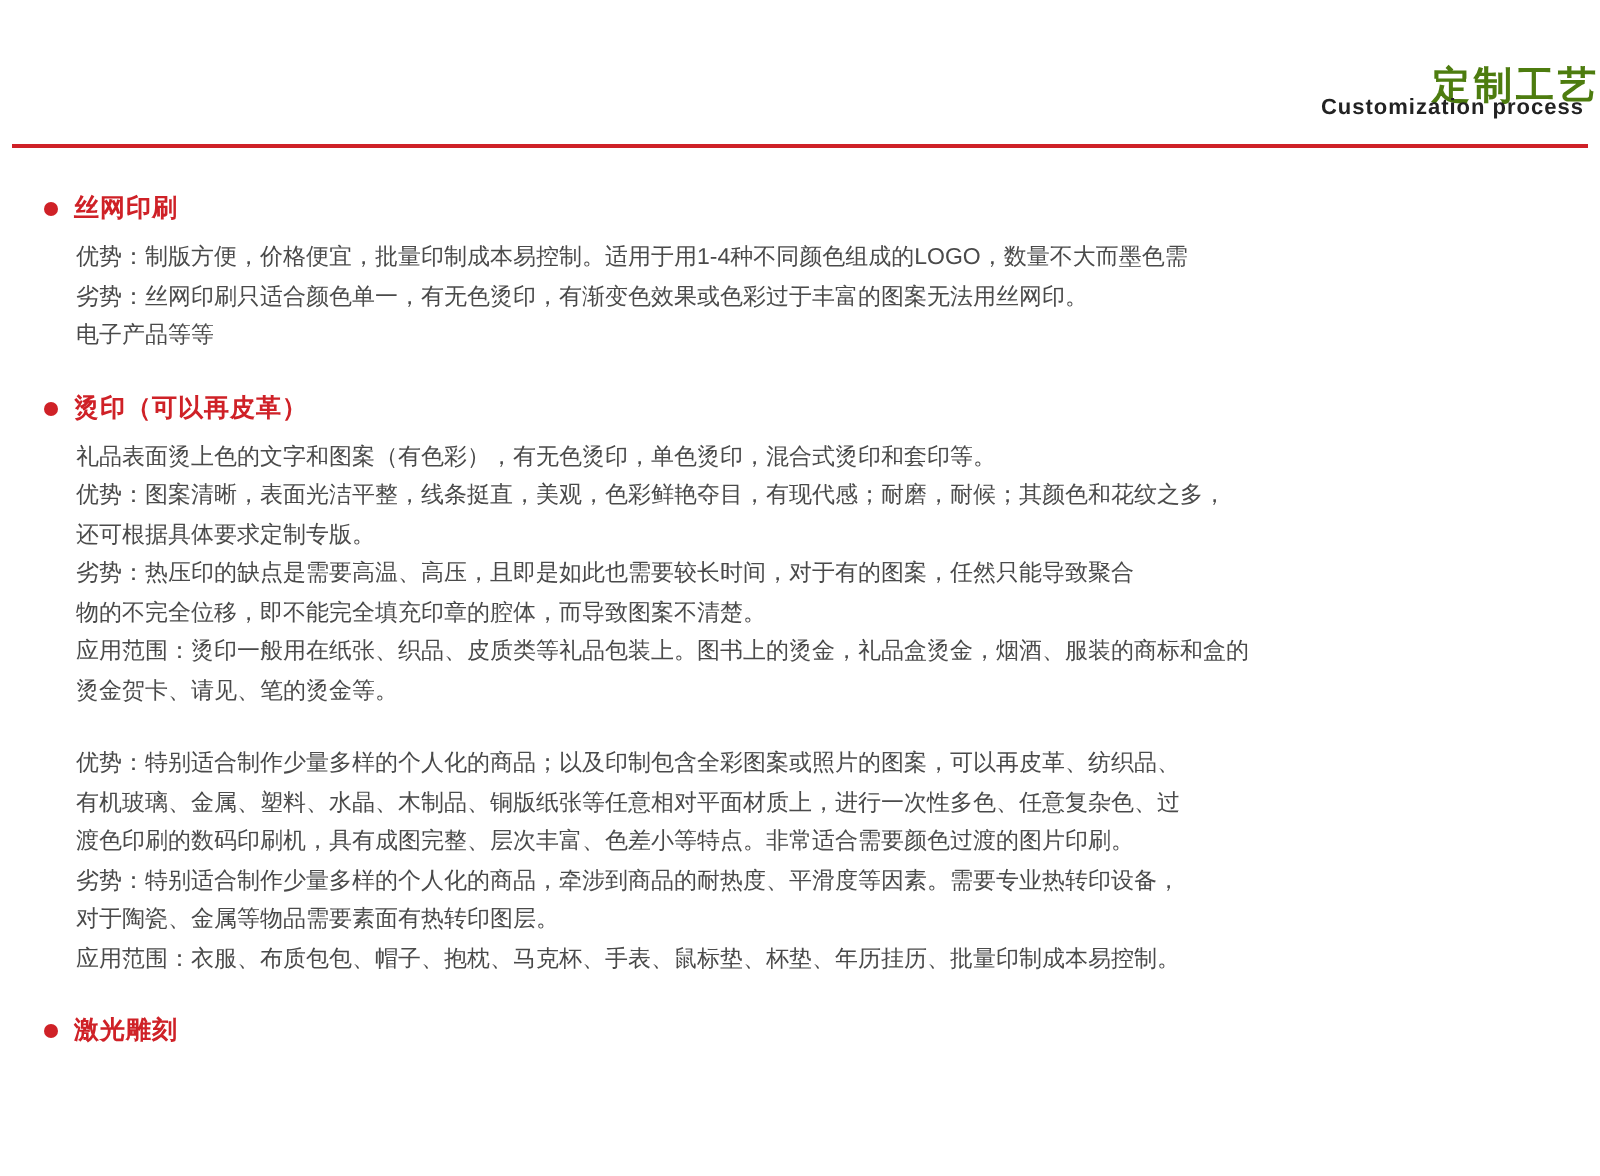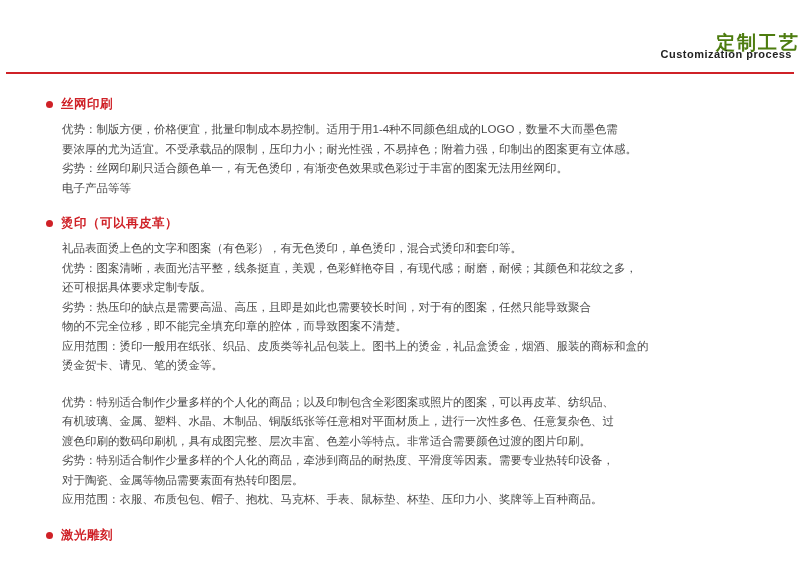--- a/index.html
+++ b/index.html
@@ -54,21 +54,20 @@
     width: 788px;
     height: 2px;
     background: #cf2127;
   }
 
   
   .section {
     position: relative;
     padding: 0 0 0 0;
     margin-top: 18px;
-    margin-left: 24px;
   }
   .section-head {
     display: flex;
     align-items: center;
     padding-left: 22px;
     margin-bottom: 7px;
   }
   .bullet {
     width: 7px;
     height: 7px;
@@ -148,21 +147,20 @@
     <div class="header-rule"></div>
   </div>
 
   <div class="section">
     <div class="section-head">
       <span class="bullet"></span>
       <span class="section-title">丝网印刷</span>
     </div>
     <div class="section-body">
       <p class="para">优势：制版方便，价格便宜，批量印制成本易控制。适用于用1-4种不同颜色组成的LOGO，数量不大而墨色需</p>
-      <p class="para">要浓厚的尤为适宜。不受承载品的限制，压印力小；耐光性强，不易掉色；附着力强，印制出的图案更有立体感。</p>
       <p class="para">劣势：丝网印刷只适合颜色单一，有无色烫印，有渐变色效果或色彩过于丰富的图案无法用丝网印。</p>
       <p class="para">电子产品等等</p>
     </div>
   </div>
 
   <div class="section">
     <div class="section-head">
       <span class="bullet"></span>
       <span class="section-title">烫印（可以再皮革）</span>
     </div>
@@ -177,21 +175,21 @@
     </div>
   </div>
 
   <div class="section">
     <div class="section-body">
       <p class="para">优势：特别适合制作少量多样的个人化的商品；以及印制包含全彩图案或照片的图案，可以再皮革、纺织品、</p>
       <p class="para">有机玻璃、金属、塑料、水晶、木制品、铜版纸张等任意相对平面材质上，进行一次性多色、任意复杂色、过</p>
       <p class="para">渡色印刷的数码印刷机，具有成图完整、层次丰富、色差小等特点。非常适合需要颜色过渡的图片印刷。</p>
       <p class="para">劣势：特别适合制作少量多样的个人化的商品，牵涉到商品的耐热度、平滑度等因素。需要专业热转印设备，</p>
       <p class="para">对于陶瓷、金属等物品需要素面有热转印图层。</p>
-      <p class="para">应用范围：衣服、布质包包、帽子、抱枕、马克杯、手表、鼠标垫、杯垫、压印力小、奖牌等上百种商品。</p>
+      <p class="para">应用范围：衣服、布质包包、帽子、抱枕、马克杯、手表、鼠标垫、杯垫、年历挂历、批量印制成本易控制。</p>
     </div>
   </div>
 
   <div class="section">
     <div class="section-head">
       <span class="bullet"></span>
       <span class="section-title">激光雕刻</span>
     </div>
 
   </div>

